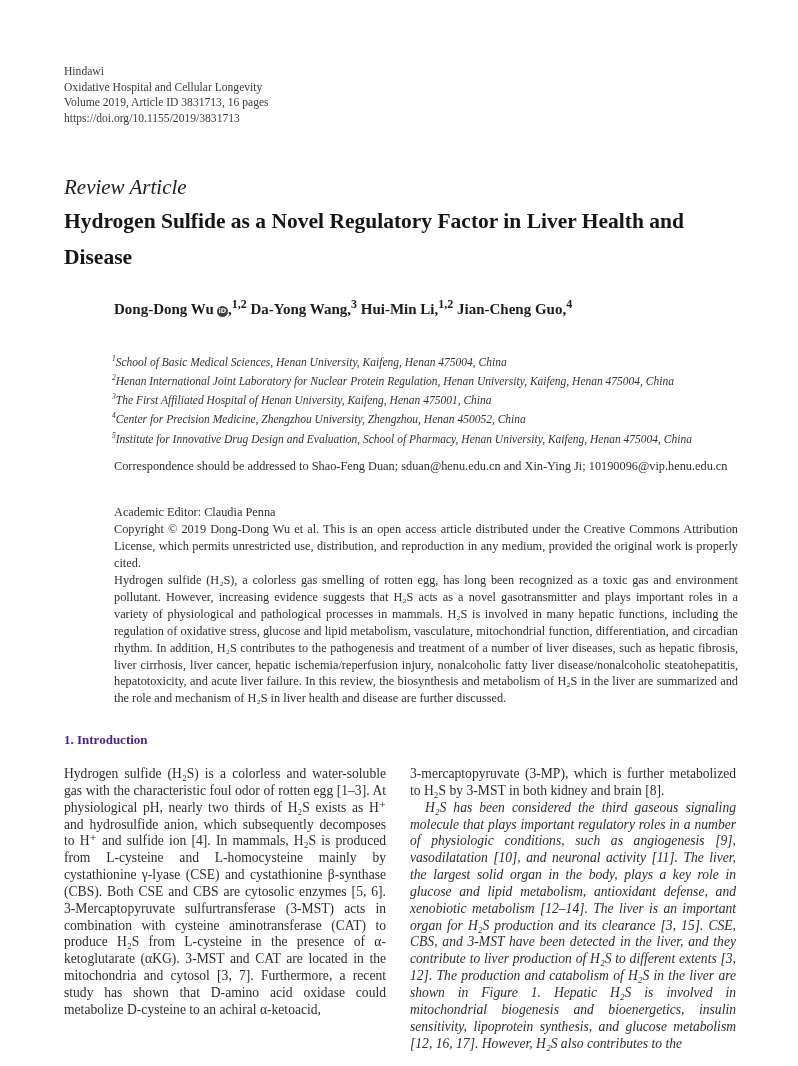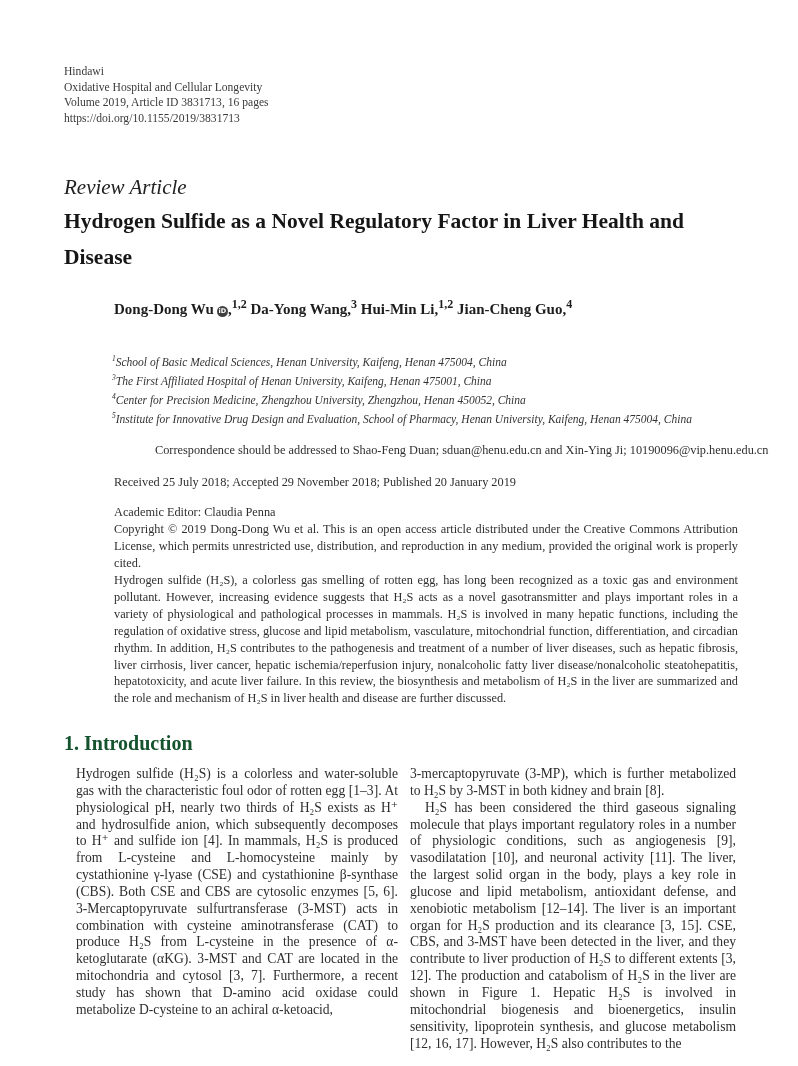--- a/index.html
+++ b/index.html
@@ -30,34 +30,34 @@
     background: #404040; color: #ffffff; font-size: 6.5px; line-height: 11px;
     text-align: center; font-family: "DejaVu Sans", sans-serif; font-weight: bold;
     vertical-align: 1px; margin-left: 3px;
   }
 
   
   .affiliations { position: absolute; left: 112px; top: 351px; width: 630px; font-size: 11.5px; font-style: italic; line-height: 16.3px; color: #333; }
   .affiliations sup { font-size: 7.5px; }
 
   .front-line { position: absolute; left: 114px; width: 624px; font-size: 12.3px; color: #2f2f2f; }
-  .correspondence { top: 443px; margin-left: 41px; }
+  .correspondence { top: 459px; }
   .received { top: 475px; }
   .editor { top: 505px; }
 
   .copyright { position: absolute; left: 114px; top: 521px; width: 624px; font-size: 12.3px; line-height: 17.2px; text-align: justify; color: #2f2f2f; }
   .abstract { position: absolute; left: 114px; top: 572px; width: 624px; font-size: 12.3px; line-height: 16.9px; text-align: justify; color: #2f2f2f; }
 
   
-  .section-heading { position: absolute; left: 64px; top: 732px; font-size: 20px; font-weight: bold; color: #14532d; }
+  .section-heading { position: absolute; left: 64px; top: 732px; font-size: 13px; font-weight: bold; color: #4c1d95; }
   .col { position: absolute; top: 766px; text-align: justify; font-size: 13.6px; line-height: 16.85px; color: #2d2d2d; }
-  .col-left { left: 76px; width: 322px; }
+  .col-left { left: 64px; width: 322px; }
   .col-right { left: 410px; width: 326px; }
   .col p { margin: 0; }
-  .col p.indented { text-indent: 15px; }
+  .col p.indented { text-indent: 15px; font-style: italic; }
 </style>
 </head>
 <body>
 
 <div class="page">
 
   <div class="pub-header">
     <div>Hindawi</div>
     <div>Oxidative Hospital and Cellular Longevity</div>
     <div>Volume 2019, Article ID 3831713, 16 pages</div>
@@ -71,27 +71,27 @@
     <div>
       <span class="author"><span>Dong-Dong Wu</span><span class="orcid">iD</span><span>,</span><sup>1,2</sup></span>
       <span class="author"><span>Da-Yong Wang</span><span>,</span><sup>3</sup></span>
       <span class="author"><span>Hui-Min Li</span><span>,</span><sup>1,2</sup></span>
       <span class="author"><span>Jian-Cheng Guo</span><span>,</span><sup>4</sup></span>
     </div>
   </div>
 
   <div class="affiliations">
     <div><sup>1</sup><span>School of Basic Medical Sciences, Henan University, Kaifeng, Henan 475004, China</span></div>
+    <div><sup>2</sup><span>Henan International Joint Laboratory for Nuclear Protein Regulation, Henan University, Kaifeng, Henan 475004, China</span></div>
     <div><sup>3</sup><span>The First Affiliated Hospital of Henan University, Kaifeng, Henan 475001, China</span></div>
     <div><sup>4</sup><span>Center for Precision Medicine, Zhengzhou University, Zhengzhou, Henan 450052, China</span></div>
     <div><sup>5</sup><span>Institute for Innovative Drug Design and Evaluation, School of Pharmacy, Henan University, Kaifeng, Henan 475004, China</span></div>
   </div>
 
   <div class="front-line correspondence">Correspondence should be addressed to Shao-Feng Duan; sduan@henu.edu.cn and Xin-Ying Ji; 10190096@vip.henu.edu.cn</div>
-  <div class="front-line received">Received 25 July 2018; Accepted 29 November 2018; Published 20 January 2019</div>
   <div class="front-line editor">Academic Editor: Claudia Penna</div>
 
   <div class="copyright">Copyright © 2019 Dong-Dong Wu et al. This is an open access article distributed under the Creative Commons Attribution License, which permits unrestricted use, distribution, and reproduction in any medium, provided the original work is properly cited.</div>
   <div class="abstract">Hydrogen sulfide (H₂S), a colorless gas smelling of rotten egg, has long been recognized as a toxic gas and environment pollutant. However, increasing evidence suggests that H₂S acts as a novel gasotransmitter and plays important roles in a variety of physiological and pathological processes in mammals. H₂S is involved in many hepatic functions, including the regulation of oxidative stress, glucose and lipid metabolism, vasculature, mitochondrial function, differentiation, and circadian rhythm. In addition, H₂S contributes to the pathogenesis and treatment of a number of liver diseases, such as hepatic fibrosis, liver cirrhosis, liver cancer, hepatic ischemia/reperfusion injury, nonalcoholic fatty liver disease/nonalcoholic steatohepatitis, hepatotoxicity, and acute liver failure. In this review, the biosynthesis and metabolism of H₂S in the liver are summarized and the role and mechanism of H₂S in liver health and disease are further discussed.</div>
 
   <h2 class="section-heading" style="margin:0;">1. Introduction</h2>
 
   <div class="col col-left">
     <p>Hydrogen sulfide (H₂S) is a colorless and water-soluble gas with the characteristic foul odor of rotten egg [1–3]. At physiological pH, nearly two thirds of H₂S exists as H⁺ and hydrosulfide anion, which subsequently decomposes to H⁺ and sulfide ion [4]. In mammals, H₂S is produced from L-cysteine and L-homocysteine mainly by cystathionine γ-lyase (CSE) and cystathionine β-synthase (CBS). Both CSE and CBS are cytosolic enzymes [5, 6]. 3-Mercaptopyruvate sulfurtransferase (3-MST) acts in combination with cysteine aminotransferase (CAT) to produce H₂S from L-cysteine in the presence of α-ketoglutarate (αKG). 3-MST and CAT are located in the mitochondria and cytosol [3, 7]. Furthermore, a recent study has shown that D-amino acid oxidase could metabolize D-cysteine to an achiral α-ketoacid,</p>
   </div>

